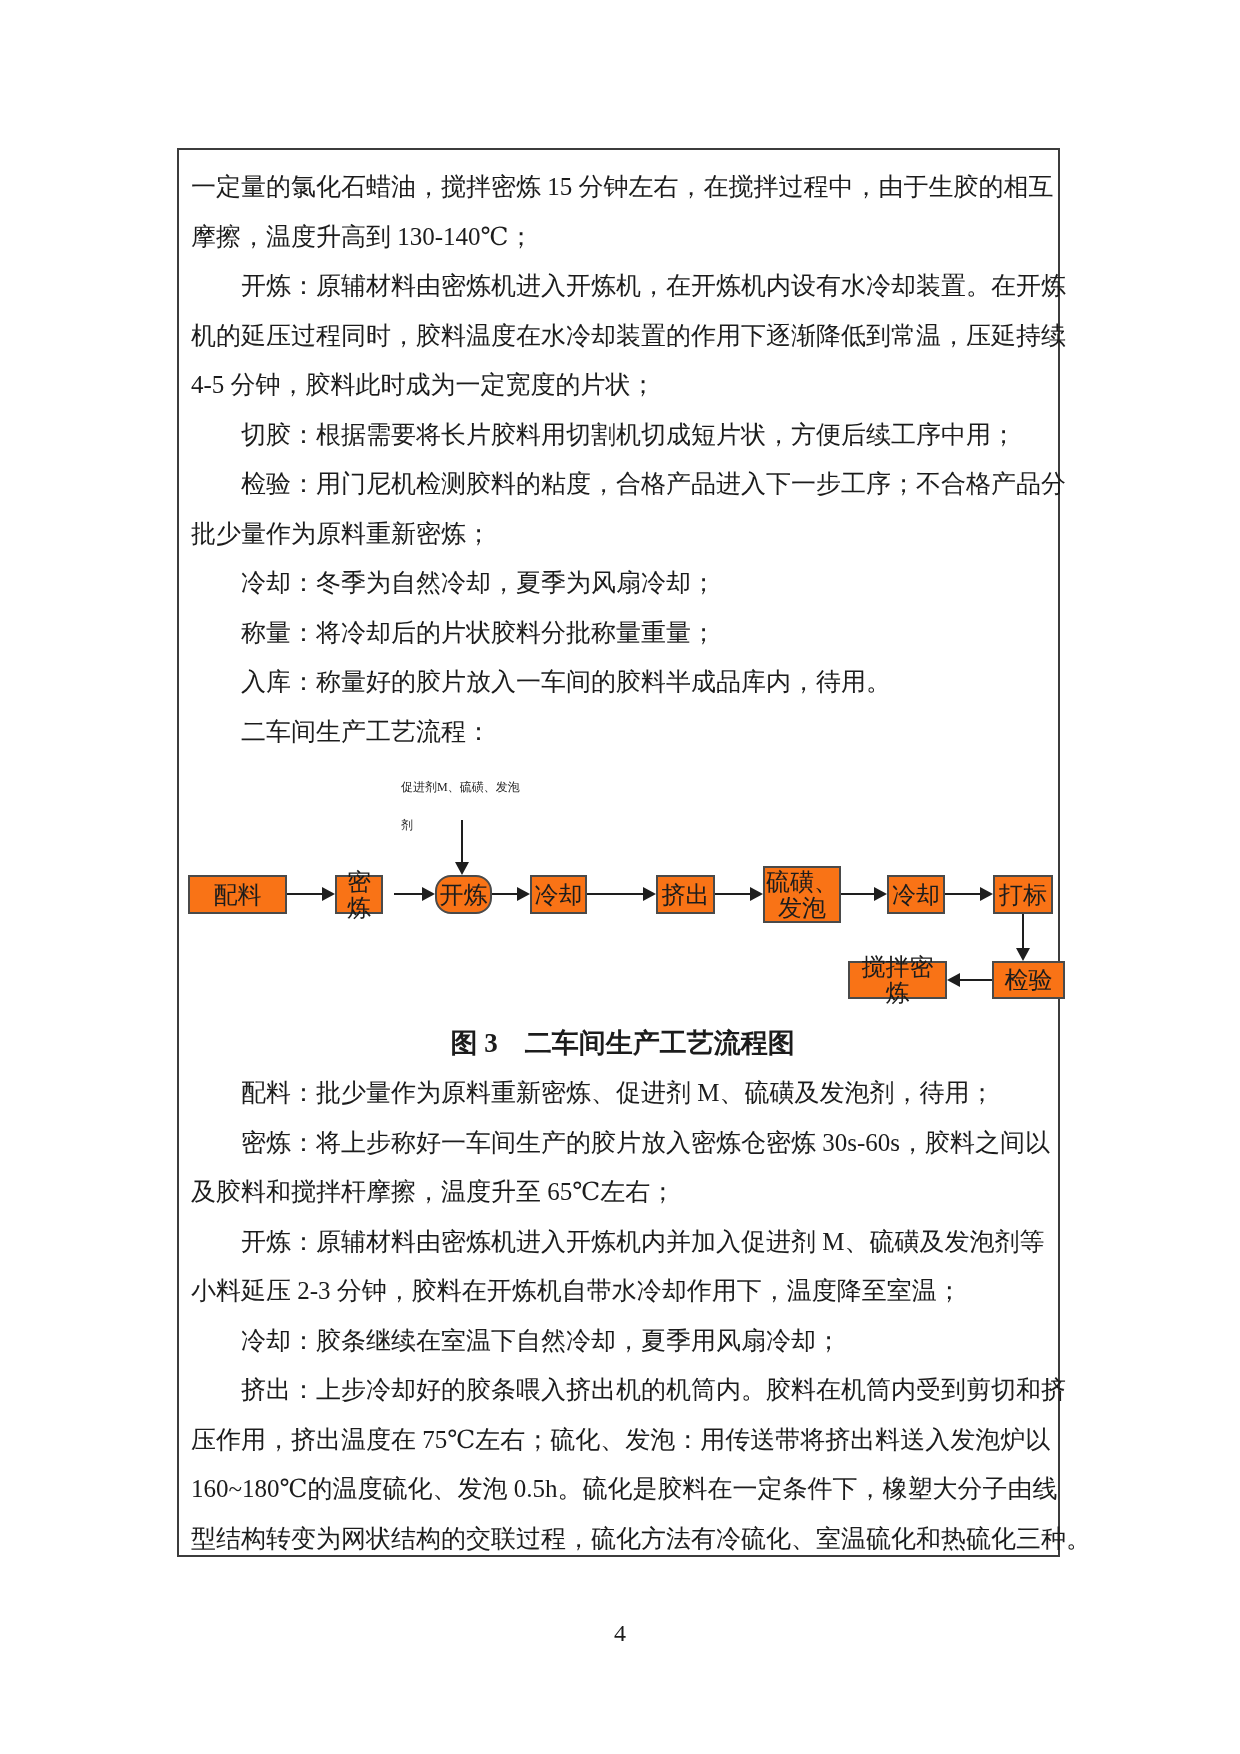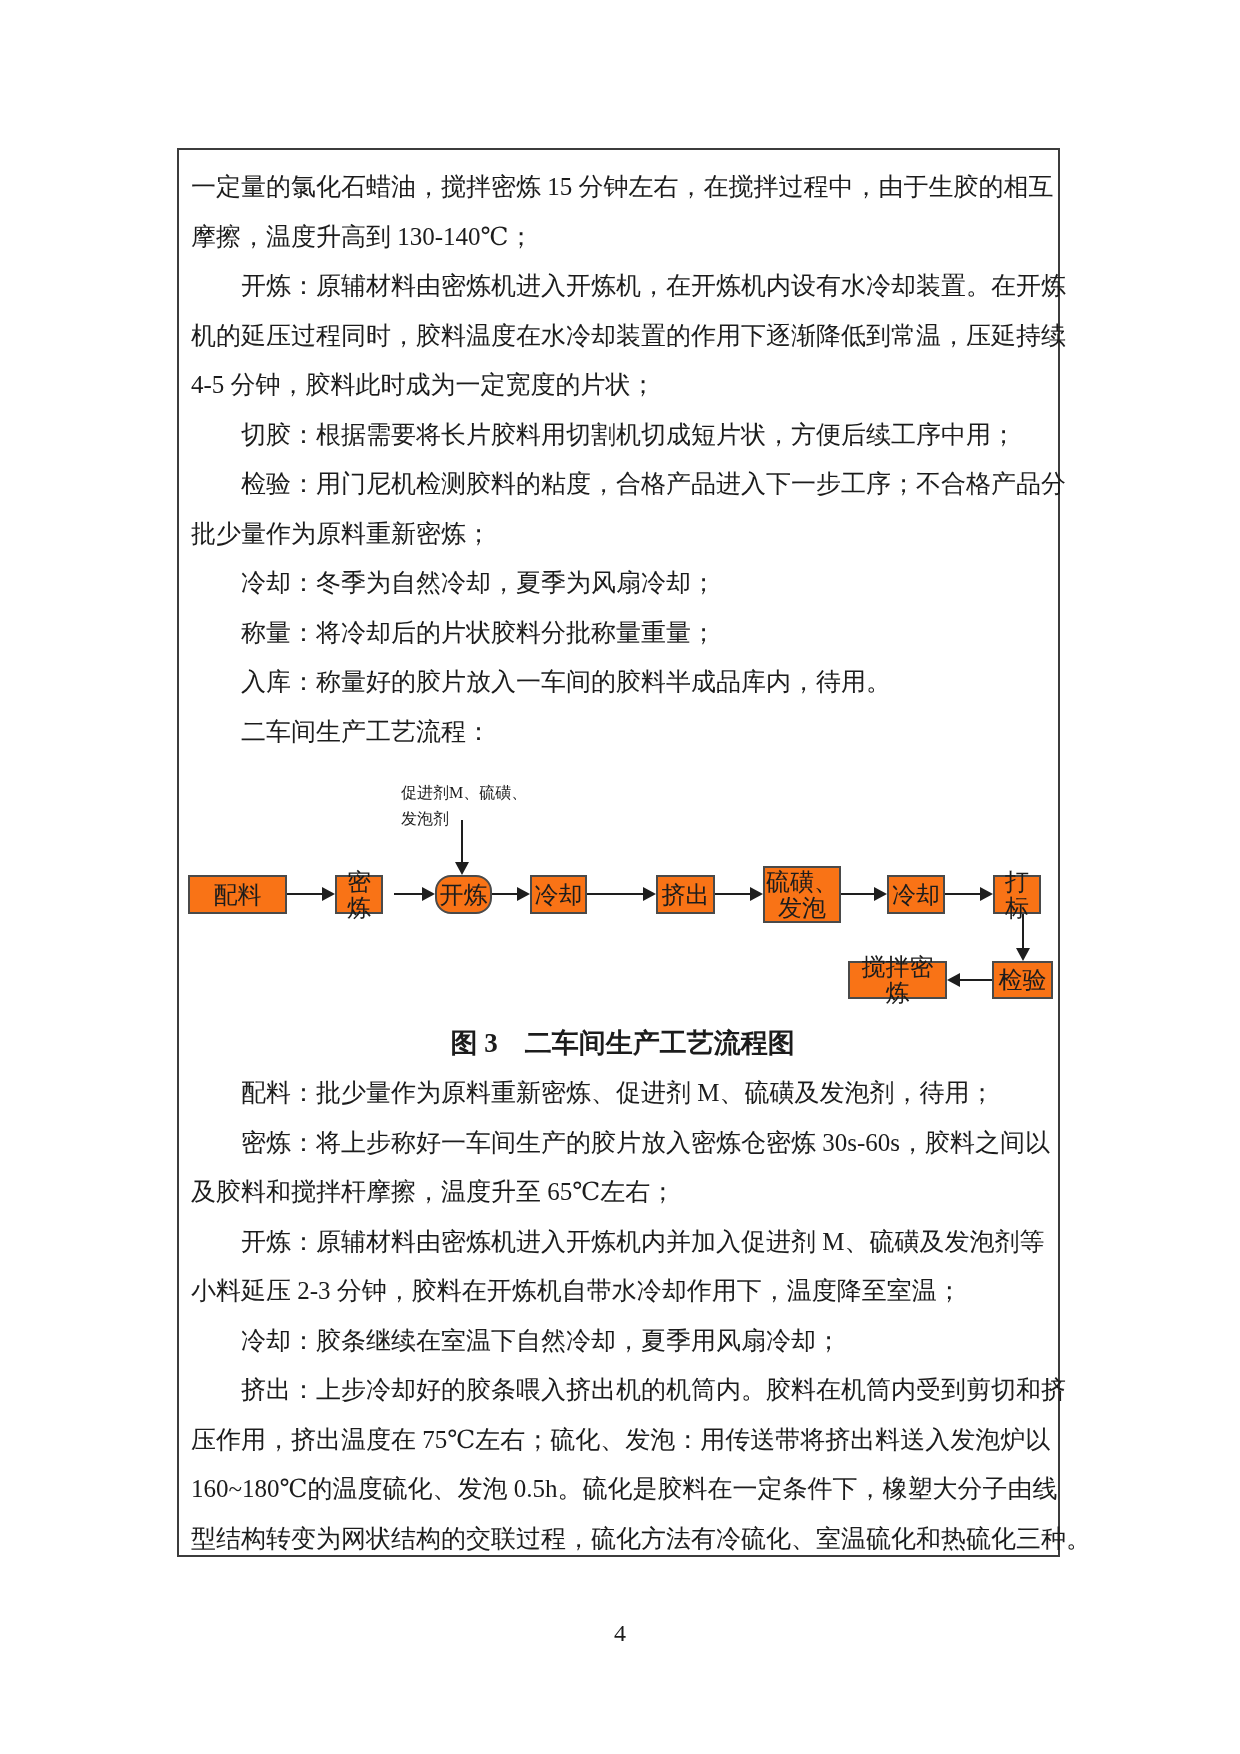--- a/index.html
+++ b/index.html
@@ -17,21 +17,21 @@
   .tblock .line.indent { padding-left:50px; }
   #block1 { top:12px; }
   #block2 { top:918px; }
 
   .flow { position:absolute; left:0; top:610px; width:879px; height:250px; font-size:24px; }
   .fnode {
     position:absolute; border:2px solid #4a4a4a; box-sizing:border-box;
     display:flex; align-items:center; justify-content:center;
     text-align:center; line-height:26px; background:#f97316;
   }
-  .annotation { position:absolute; left:222px; top:20px; width:128px; font-size:16px; line-height:26px; }
+  .annotation { position:absolute; left:222px; top:8px; width:128px; font-size:12px; line-height:38px; }
   .arrow-h { position:absolute; height:2px; background:#1e1e1e; }
   .arrow-h.to-right::after {
     content:""; position:absolute; right:-13px; top:-6px; width:0; height:0;
     border-left:13px solid #1e1e1e; border-top:7px solid transparent; border-bottom:7px solid transparent;
   }
   .arrow-h.to-left::before {
     content:""; position:absolute; left:-13px; top:-6px; width:0; height:0;
     border-right:13px solid #1e1e1e; border-top:7px solid transparent; border-bottom:7px solid transparent;
   }
   .arrow-v { position:absolute; width:2px; background:#1e1e1e; }
@@ -69,34 +69,34 @@
     <div class="annotation">促进剂M、硫磺、发泡剂</div>
     <div class="arrow-v" style="left:282px; top:60px; height:42px;"></div>
 
     <div class="fnode" style="left:9px;   top:115px; width:99px; height:39px;">配料</div>
     <div class="fnode" style="left:156px; top:115px; width:48px; height:39px;">密炼</div>
     <div class="fnode" style="left:256px; top:115px; width:57px; height:39px;border-radius:16px;">开炼</div>
     <div class="fnode" style="left:351px; top:115px; width:57px; height:39px;">冷却</div>
     <div class="fnode" style="left:477px; top:115px; width:59px; height:39px;">挤出</div>
     <div class="fnode" style="left:584px; top:106px; width:78px; height:57px;">硫磺、发泡</div>
     <div class="fnode" style="left:708px; top:115px; width:58px; height:39px;">冷却</div>
-    <div class="fnode" style="left:814px; top:115px; width:48px; height:39px;">打标</div>
+    <div class="fnode" style="left:814px; top:115px; width:60px; height:39px;">打标</div>
 
     <div class="arrow-h to-right" style="left:108px; top:133px; width:35px;"></div>
     <div class="arrow-h to-right" style="left:215px; top:133px; width:28px;"></div>
     <div class="arrow-h to-right" style="left:313px; top:133px; width:25px;"></div>
     <div class="arrow-h to-right" style="left:408px; top:133px; width:56px;"></div>
     <div class="arrow-h to-right" style="left:536px; top:133px; width:35px;"></div>
     <div class="arrow-h to-right" style="left:662px; top:133px; width:33px;"></div>
     <div class="arrow-h to-right" style="left:766px; top:133px; width:35px;"></div>
 
     <div class="arrow-v" style="left:843px; top:154px; height:34px;"></div>
 
     <div class="fnode" style="left:669px; top:201px; width:99px; height:38px;">搅拌密炼</div>
-    <div class="fnode" style="left:813px; top:201px; width:61px; height:38px;">检验</div>
+    <div class="fnode" style="left:813px; top:201px; width:73px; height:38px;">检验</div>
     <div class="arrow-h to-left" style="left:781px; top:219px; width:32px;"></div>
   </div>
 
   <div class="caption">图 3　二车间生产工艺流程图</div>
 
   <div class="tblock" id="block2">
     <div class="line indent">配料：批少量作为原料重新密炼、促进剂 M、硫磺及发泡剂，待用；</div>
     <div class="line indent">密炼：将上步称好一车间生产的胶片放入密炼仓密炼 30s-60s，胶料之间以</div>
     <div class="line">及胶料和搅拌杆摩擦，温度升至 65℃左右；</div>
     <div class="line indent">开炼：原辅材料由密炼机进入开炼机内并加入促进剂 M、硫磺及发泡剂等</div>

